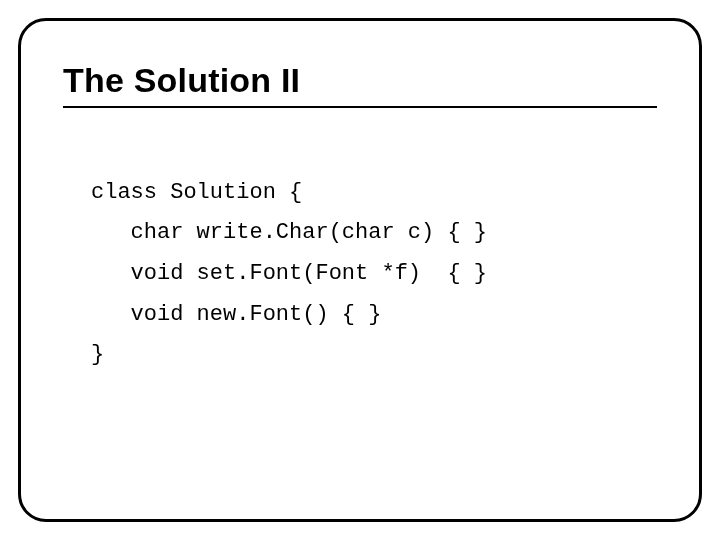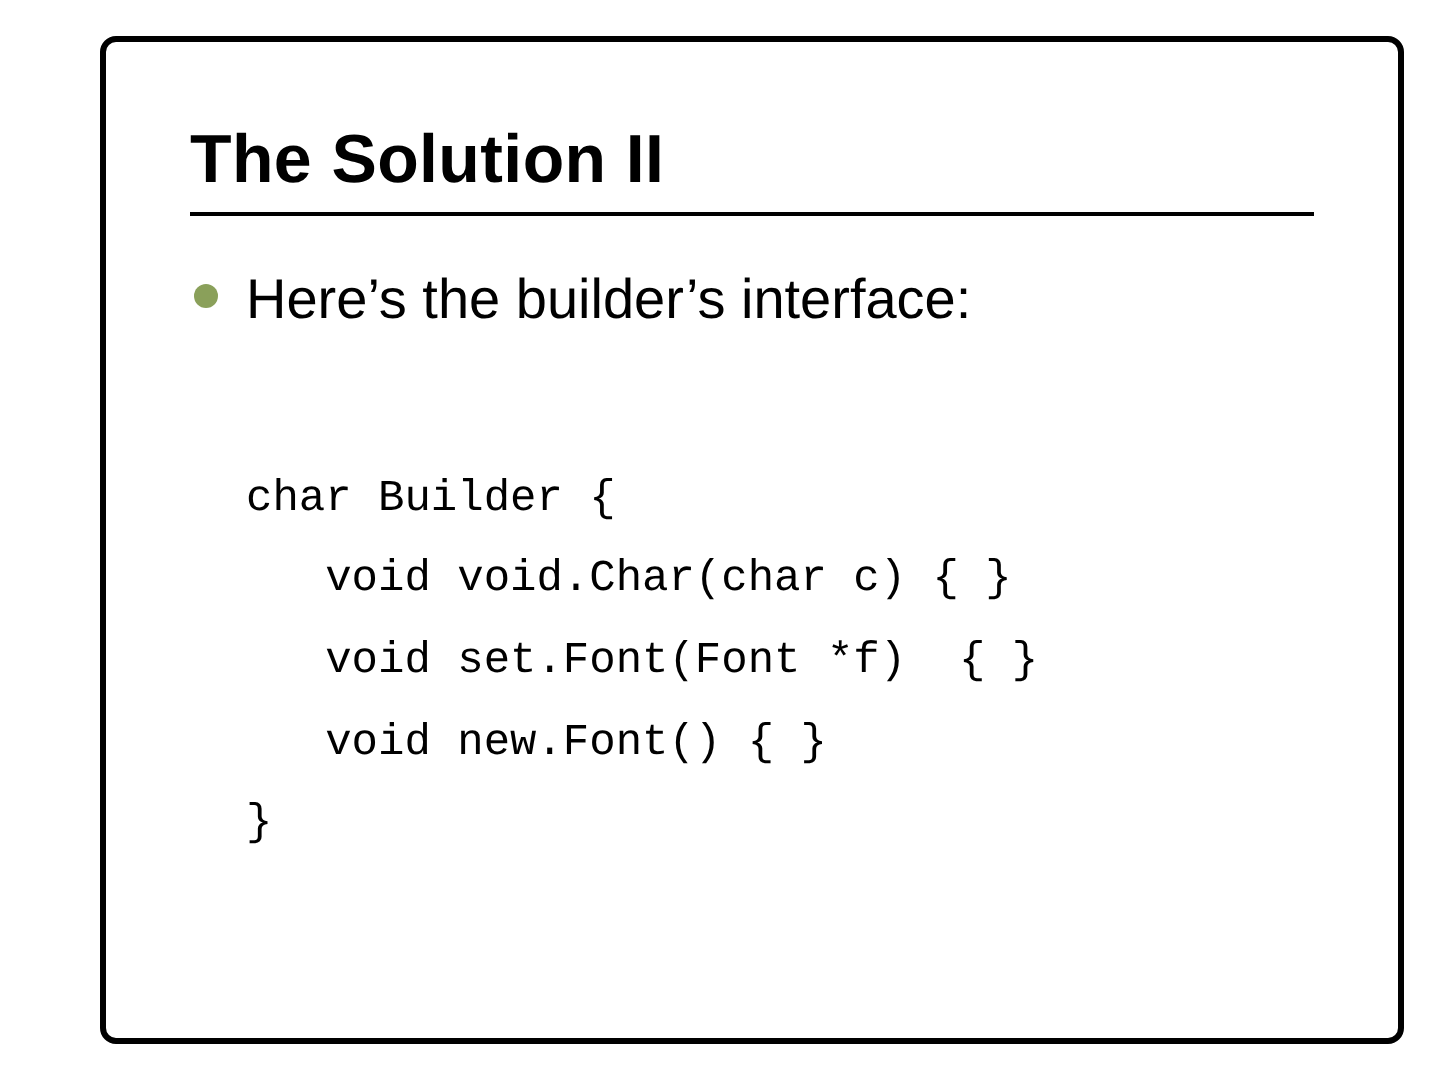--- a/index.html
+++ b/index.html
@@ -18,24 +18,23 @@
     box-sizing: border-box;
     background: #fff;
   }
   .frame {
     position: absolute;
     top: 18px;
     left: 18px;
     right: 18px;
     bottom: 18px;
     border: 3px solid #000;
-    border-radius: 8px;
+    border-radius: 28px;
     box-sizing: border-box;
     padding: 40px 42px 32px 42px;
-    margin-left: 32px;
   }
   .title {
     font-family: Arial, Helvetica, sans-serif;
     font-weight: 700;
     font-size: 34px;
     letter-spacing: 0.2px;
     margin: 0 0 6px 0;
   }
   .title-rule {
     border: none;
@@ -72,27 +71,23 @@
 </head>
 <body>
 
 <div class="slide">
   <div class="frame">
 
     <h1 class="title">The Solution II</h1>
 
     <hr class="title-rule">
 
-    <div class="bullet-row">
-      <span class="bullet-dot"></span>
-      <span class="bullet-text">Here’s the builder’s interface:</span>
-    </div>
 
     <div class="code">
-<span>char Builder {</span>
-<span>   void void.Char(char c) { }</span>
+<span>class Solution {</span>
+<span>   char write.Char(char c) { }</span>
 <span>   void set.Font(Font *f)  { }</span>
 <span>   void new.Font() { }</span>
 <span>}</span>
     </div>
 
   </div>
 </div>
 
 </body></html>

